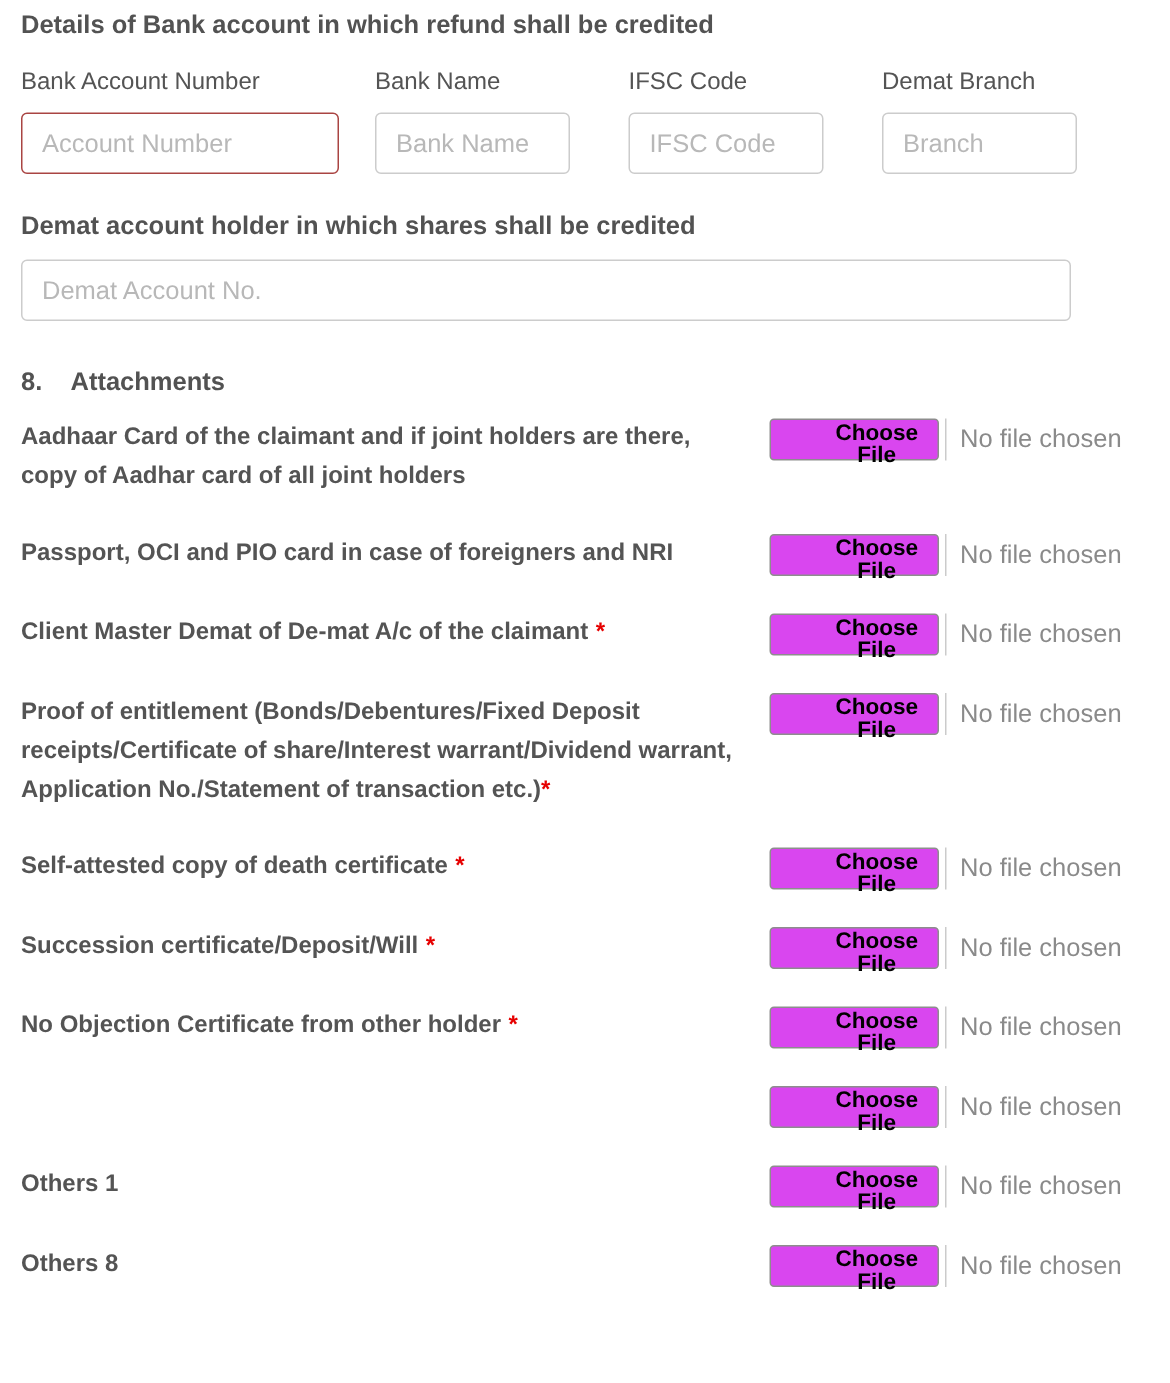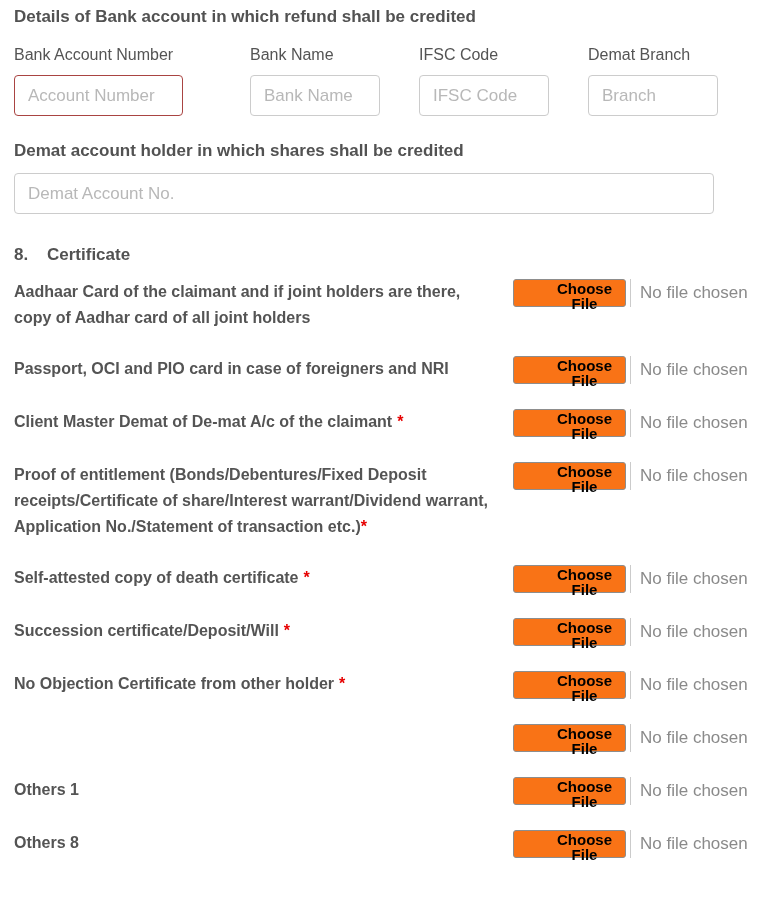--- a/index.html
+++ b/index.html
@@ -25,41 +25,41 @@
     display: block; font-size: 16px; font-weight: 400;
     color: #545454; margin-bottom: 11px; line-height: 18px;
   }
   input.txt {
     height: 41px; border: 1px solid #cccccc; border-radius: 4px;
     padding: 0 13px; font-family: "Liberation Sans", sans-serif;
     font-size: 17px; color: #555; outline: none; background: #fff;
     display: block;
   }
   input.txt::placeholder { color: #b8b8b8; opacity: 1; }
-  .in-lg { width: 169px; }
+  .in-lg { width: 212px; }
   .in-sm { width: 130px; }
   .err { border-color: #a94442 !important; }
   
   .demat-head { margin-top: 24px; }
   .demat-input { margin-top: 12px; width: 700px; height: 43px; }
   
   .attach-head { margin-top: 30px; }
   .attach-head .num { display: inline-block; min-width: 33px; }
   .attach-list { margin-top: 14px; }
   .attach-row { display: flex; align-items: flex-start; margin-bottom: 25px; width: 752px; }
   .attach-label {
     width: 483px; font-size: 16px; font-weight: 700;
     color: #545454; line-height: 26px;
   }
   .req { color: #e60000; margin-left: 5px; font-weight: 700; }
   .req.tight { margin-left: 0; }
   .file-control { margin-left: auto; width: 253px; display: flex; align-items: center; }
   .file-btn {
     width: 113px; height: 28px; flex: none;
-    background: #f97316; border: 1px solid #8d8d8d; border-radius: 3px;
+    background: #d946ef; border: 1px solid #8d8d8d; border-radius: 3px;
     font-family: "Liberation Sans", sans-serif; font-size: 15px;
     font-weight: 700; color: #000; cursor: pointer; line-height: 1; padding-left: 36px;
   }
   .file-sep { width: 1px; height: 28px; background: #cbcbcb; margin-left: 4px; flex: none; }
   .file-status { margin-left: 9px; font-size: 17px; color: #8a8a8a; white-space: nowrap; }
 </style>
 </head>
 <body>
 
 <div>
@@ -81,21 +81,21 @@
     </div>
     <div class="bank-field c4">
       <label>Demat Branch</label>
       <input type="text" class="txt in-sm" placeholder="Branch" style="">
     </div>
   </div>
 
   <h2 class="sec-head demat-head">Demat account holder in which shares shall be credited</h2>
   <input type="text" class="txt demat-input" placeholder="Demat Account No." style="">
 
-  <h2 class="sec-head attach-head"><span class="num">8.</span><span>Certificate</span></h2>
+  <h2 class="sec-head attach-head"><span class="num">8.</span><span>Attachments</span></h2>
 
   <div class="attach-list">
 
     <div class="attach-row">
       <div class="attach-label"><span>Aadhaar Card of the claimant and if joint holders are there, copy of Aadhar card of all joint holders</span><span class="req"></span></div>
       <div class="file-control">
         <button class="file-btn">Choose File</button>
         <span class="file-sep"></span>
         <span class="file-status">No file chosen</span>
       </div>

